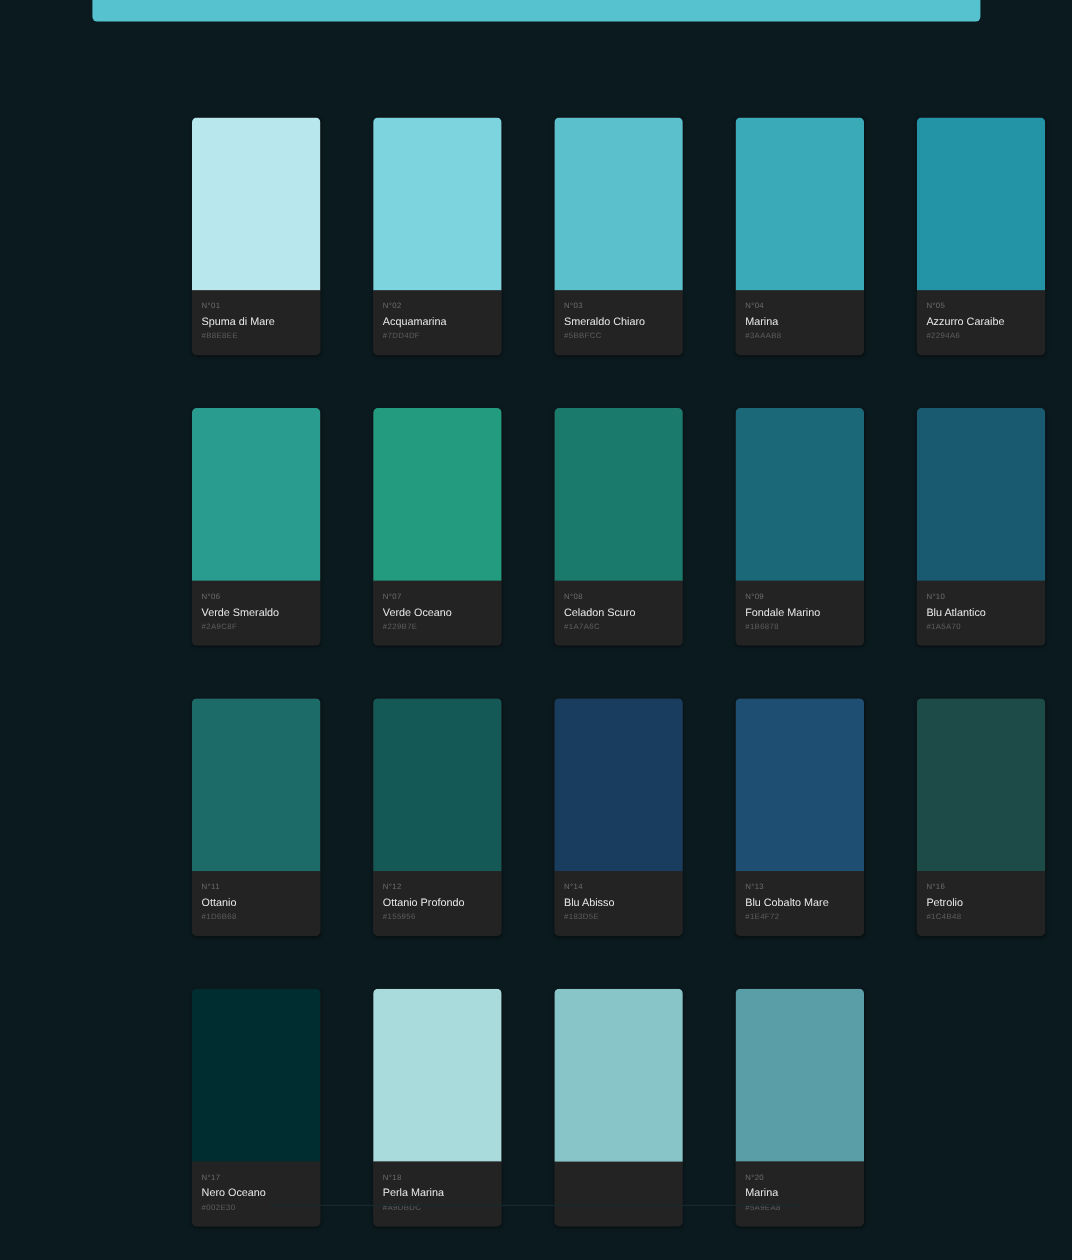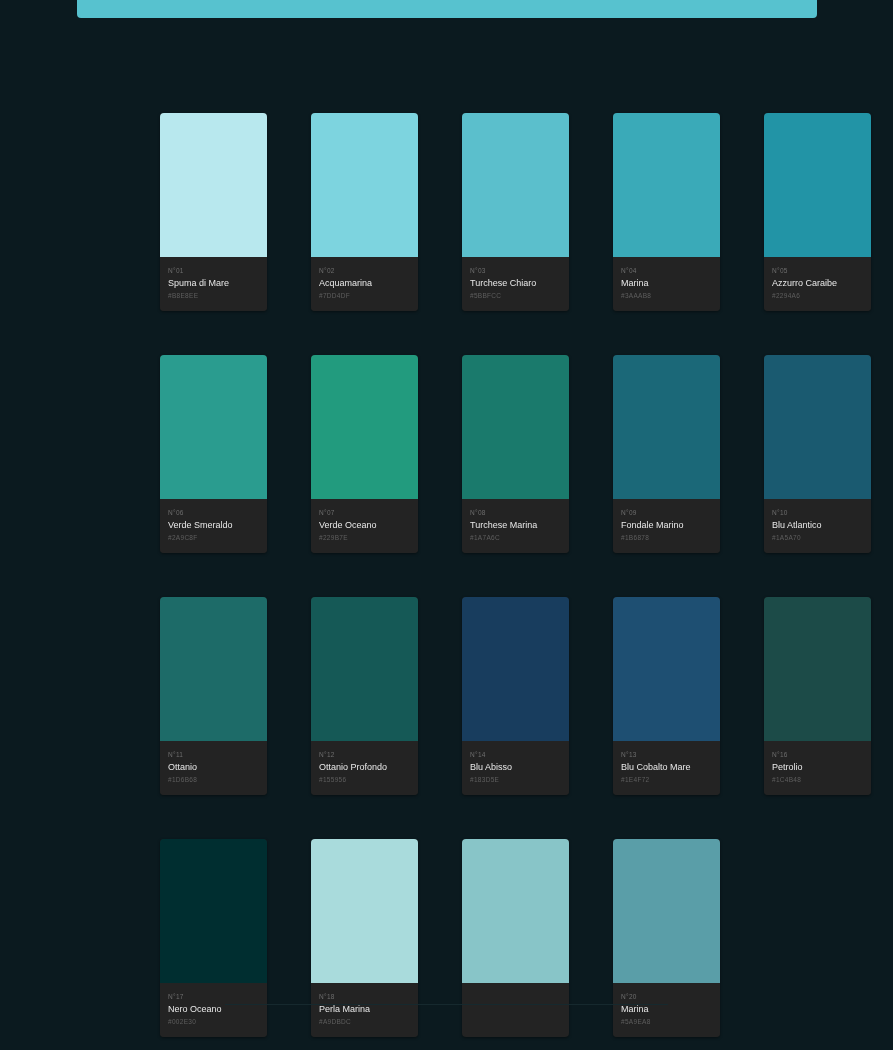--- a/index.html
+++ b/index.html
@@ -24,21 +24,21 @@
     width: 740px;
     height: 36px;
     background: #57c2cf;
     border-radius: 4px;
   }
 
   
   .palette-grid {
     position: absolute;
     left: 160px;
-    top: 113px;
+    top: 98px;
     width: 588px;
     display: grid;
     grid-template-columns: repeat(5, 107px);
     column-gap: 13px;
     row-gap: 18px;
     gap: 44px;
   }
 
   .swatch-card {
     width: 107px;
@@ -114,21 +114,21 @@
       <div class="swatch-info">
         <div class="swatch-number">N°02</div>
         <div class="swatch-name">Acquamarina</div>
         <div class="swatch-hex">#7DD4DF</div>
       </div>
     </div>
     <div class="swatch-card">
       <div class="swatch-color" style="background: rgb(91, 191, 204);"></div>
       <div class="swatch-info">
         <div class="swatch-number">N°03</div>
-        <div class="swatch-name">Turchese Chiaro</div>
+        <div class="swatch-name">Smeraldo Chiaro</div>
         <div class="swatch-hex">#5BBFCC</div>
       </div>
     </div>
     <div class="swatch-card">
       <div class="swatch-color" style="background: rgb(58, 170, 184);"></div>
       <div class="swatch-info">
         <div class="swatch-number">N°04</div>
         <div class="swatch-name">Marina</div>
         <div class="swatch-hex">#3AAAB8</div>
       </div>
@@ -154,21 +154,21 @@
       <div class="swatch-info">
         <div class="swatch-number">N°07</div>
         <div class="swatch-name">Verde Oceano</div>
         <div class="swatch-hex">#229B7E</div>
       </div>
     </div>
     <div class="swatch-card">
       <div class="swatch-color" style="background: rgb(26, 122, 108);"></div>
       <div class="swatch-info">
         <div class="swatch-number">N°08</div>
-        <div class="swatch-name">Turchese Marina</div>
+        <div class="swatch-name">Celadon Scuro</div>
         <div class="swatch-hex">#1A7A6C</div>
       </div>
     </div>
     <div class="swatch-card">
       <div class="swatch-color" style="background: rgb(27, 104, 120);"></div>
       <div class="swatch-info">
         <div class="swatch-number">N°09</div>
         <div class="swatch-name">Fondale Marino</div>
         <div class="swatch-hex">#1B6878</div>
       </div>

